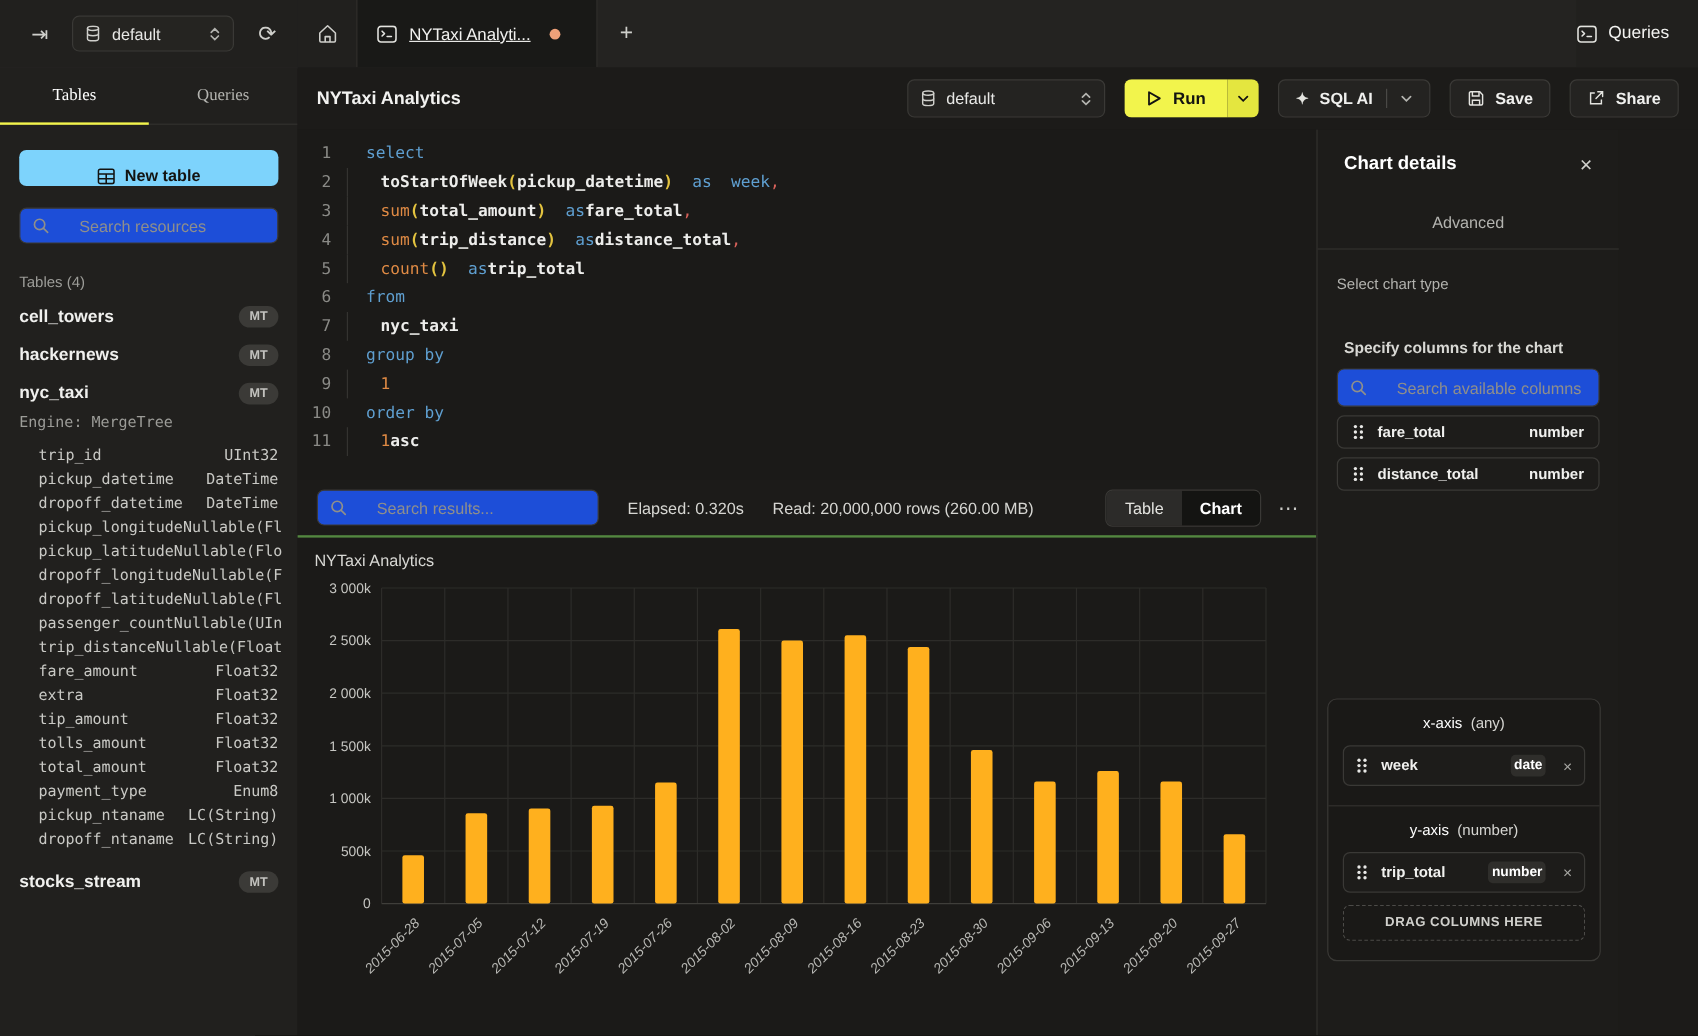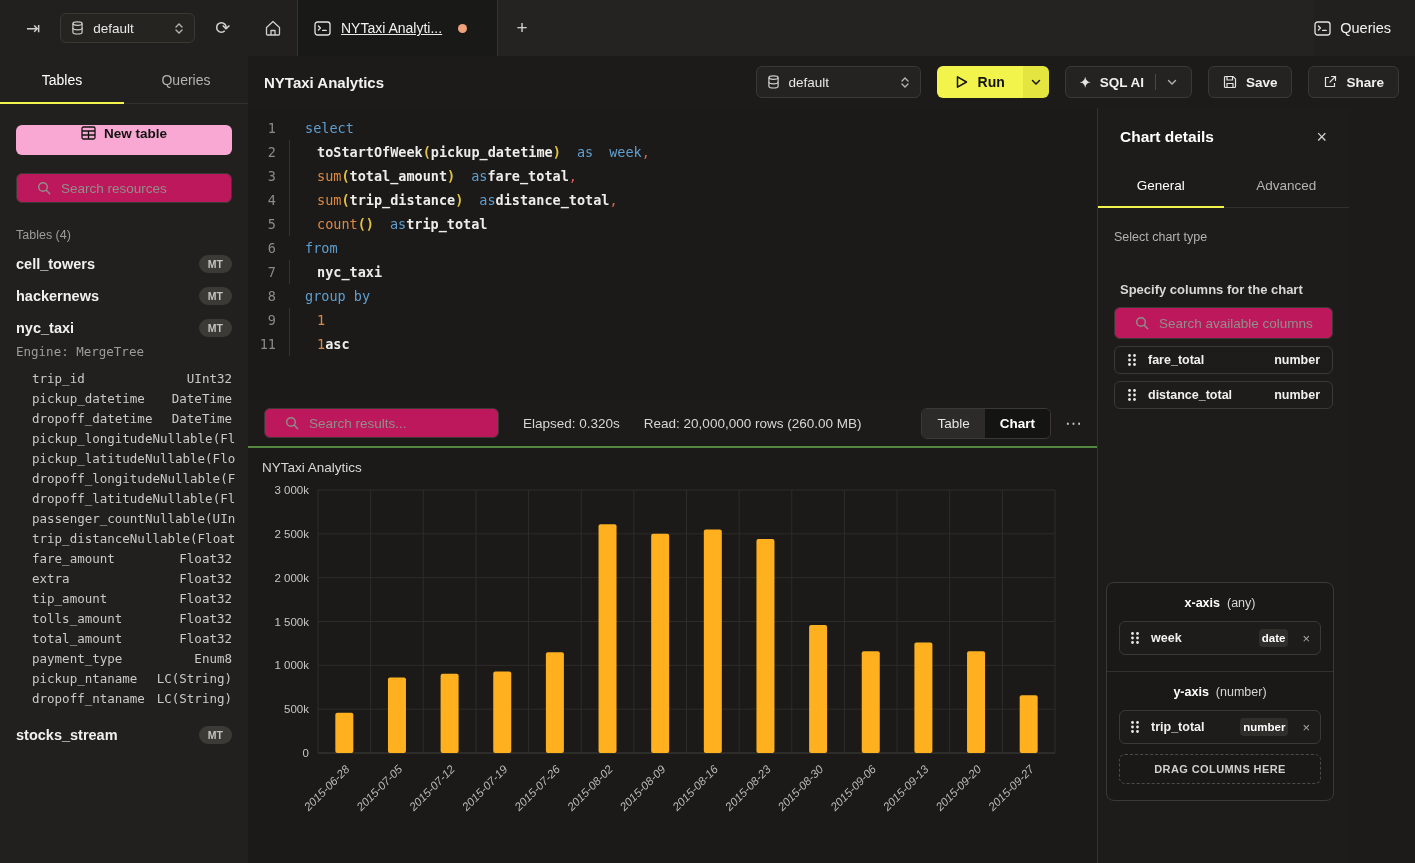--- a/index.html
+++ b/index.html
@@ -20,27 +20,27 @@
   .tab-home{width:49px;display:flex;align-items:center;justify-content:center;border-right:1px solid #32312e;background:#21201e;cursor:pointer;}
   .tab{display:flex;align-items:center;gap:10px;padding:0 16px;background:#191917;border-right:1px solid #32312e;min-width:200px;box-sizing:border-box;cursor:pointer;text-decoration:underline;}
   .tab-label{color:#f2f2f0;font-size:14px;}
   .tab-dot{width:9px;height:9px;border-radius:50%;background:#f0a179;margin-left:6px;}
   .tab-plus{width:48px;display:flex;align-items:center;justify-content:center;color:#cfcfcb;font-size:19px;cursor:pointer;}
   #topbar-right{display:flex;align-items:center;padding-right:24px;gap:9px;background:#21201e;cursor:pointer;}
   #topbar-right span.lbl{font-size:14.5px;color:#f2f2f0;}
 
   
   #sidebar{position:absolute;left:0;top:56px;width:248px;height:807px;background:#21201e;box-sizing:border-box;}
-  #sidebar-tabs{display:flex;height:47px;border-bottom:1px solid #32312e;}
+  #sidebar-tabs{display:flex;height:47px;border-bottom:1px solid #32312e;font-family:Liberation Serif, serif;}
   .side-tab{flex:1;display:flex;align-items:center;justify-content:center;font-size:14px;color:#b3b3af;cursor:pointer;position:relative;}
   .side-tab.active{color:#fff;}
   .side-tab.active::after{content:"";position:absolute;left:0;right:0;bottom:-1px;height:2px;background:#f2f44c;}
-  #new-table-btn{margin:21px 16px 0 16px;width:216px;height:30px;background:#f9a8d4;border:none;border-radius:6px;
-                 display:flex;align-items:flex-start;justify-content:center;gap:8px;color:#131311;font-size:13.5px;font-weight:700;cursor:pointer;}
-  .search-wrap{margin:18px 16px 0 16px;height:30px;border:1px solid #3a3936;border-radius:6px;display:flex;align-items:center;gap:8px;padding:0 20px;box-sizing:border-box;background:#be185d;}
+  #new-table-btn{margin:21px 16px 0 16px;width:216px;height:30px;background:#7dd3fc;border:none;border-radius:6px;
+                 display:flex;align-items:flex-end;justify-content:center;gap:8px;color:#131311;font-size:13.5px;font-weight:700;cursor:pointer;}
+  .search-wrap{margin:18px 16px 0 16px;height:30px;border:1px solid #3a3936;border-radius:6px;display:flex;align-items:center;gap:23px;padding:0 10px;box-sizing:border-box;background:#1d4ed8;}
   .search-wrap input{flex:1;background:transparent;border:none;outline:none;color:#d8d8d4;font-size:13.5px;font-family:"Liberation Sans",sans-serif;}
   .search-wrap input::placeholder{color:#8f8f8b;}
   #tables-section-label{margin:25px 16px 0 16px;font-size:12.5px;color:#9c9c98;}
   #tables-list{margin-top:6px;}
   .tbl-row{display:flex;align-items:center;justify-content:space-between;padding:7px 16px;cursor:pointer;}
   .tbl-name{font-size:14.5px;font-weight:600;color:#f0f0ee;}
   .mt-badge{background:#3b3a37;color:#c2c2be;font-size:10.5px;font-weight:600;border-radius:9px;padding:3px 9px;}
   .tbl-engine{padding:0 16px 6px 16px;font-size:12.5px;color:#9c9c98;}
   .col-list{padding:4px 16px 10px 32px;}
   .col-row{display:flex;justify-content:space-between;font-size:12.5px;line-height:20px;color:#c9c9c5;text-align:center;}
@@ -107,21 +107,21 @@
   #rp-col-search{margin:10px 0 0 0;height:32px;}
   .col-pill{display:flex;align-items:center;height:28px;border:1px solid #3a3936;border-radius:6px;margin-top:7px;
             padding:0 12px;box-sizing:border-box;gap:11px;background:#1d1c1a;}
   .col-pill .pname{font-size:12.5px;font-weight:600;color:#f0f0ee;flex:1;}
   .col-pill .ptype{font-size:12.5px;font-weight:600;color:#f0f0ee;}
   .drag-dots{flex:none;display:inline-flex;}
   #axes-box{position:absolute;left:8px;right:15px;bottom:23px;border:1px solid #3a3936;border-radius:8px;background:#1a1917;}
   .axis-section{padding:13px 12px 16px 12px;}
   .axis-section + .axis-section{border-top:1px solid #32312e;}
   .axis-head{text-align:center;font-size:12.5px;color:#ffffff;}
-  .axis-head .ax-name{font-weight:700;}
+  .axis-head .ax-name{font-weight:400;}
   .axis-head .ax-hint{font-weight:400;color:#d6d6d2;margin-left:7px;}
   .axis-pill{display:flex;align-items:center;height:32px;border:1px solid #3a3936;border-radius:6px;background:#1d1c1a;
              margin-top:11px;padding:0 10px;gap:11px;}
   .axis-pill .pname{font-size:12.5px;font-weight:600;color:#f0f0ee;flex:1;}
   .type-badge{background:#2f2e2b;border-radius:4px;padding:3px 3px;font-size:11.5px;font-weight:700;color:#fff;}
   .pill-x{color:#a8a8a4;font-size:13px;margin-left:3px;cursor:pointer;}
   #drop-zone{margin-top:10px;border:1px dashed #4c4b48;border-radius:6px;height:28px;display:flex;align-items:center;justify-content:center;
              font-size:11px;font-weight:700;letter-spacing:.4px;color:#d0d0cc;}
   svg.ic{display:block;}
 </style>
@@ -447,20 +447,24 @@
         <span class="tok-id">nyc_taxi</span>
       </div>
       <div class="sql-line">
         <span class="ln">8</span>
         <span class="tok-kw">group by</span>
       </div>
       <div class="sql-line">
         <span class="ln">9</span>
         <span class="ind"></span>
         <span class="tok-num">1</span>
+      </div>
+      <div class="sql-line">
+        <span class="ln">10</span>
+        <span class="tok-kw">order by</span>
       </div>
       <div class="sql-line">
         <span class="ln">11</span>
         <span class="ind"></span>
         <span class="tok-num">1</span>
         <span class="tok-plain"> </span>
         <span class="tok-id">asc</span>
       </div>
     </div>
 
@@ -548,21 +552,20 @@
         <text x="786.6785714285714" y="322" text-anchor="end" fill="#b9b9b5" font-size="11.5" font-style="italic" font-family="Liberation Sans, sans-serif" transform="rotate(-45 786.6785714285714 322)">2015-09-27</text>
       </svg>
 </div>
 
 <div id="right-panel">
   <div id="rp-header">
     <span id="rp-title">Chart details</span>
     <span id="rp-close">×</span>
   </div>
   <div id="rp-tabs">
-    <div class="rp-tab active">General</div>
     <div class="rp-tab">Advanced</div>
   </div>
   <div id="rp-body">
     <div class="rp-label">Select chart type</div>
     <div id="rp-cols-label">Specify columns for the chart</div>
     <div class="search-wrap" id="rp-col-search">
       <span>
         <svg class="ic" width="14" height="14" viewBox="0 0 14 14">
               <g fill="none" stroke="#8f8f8b" stroke-width="1.4">
                 <circle cx="6" cy="6" r="4.3"></circle>

